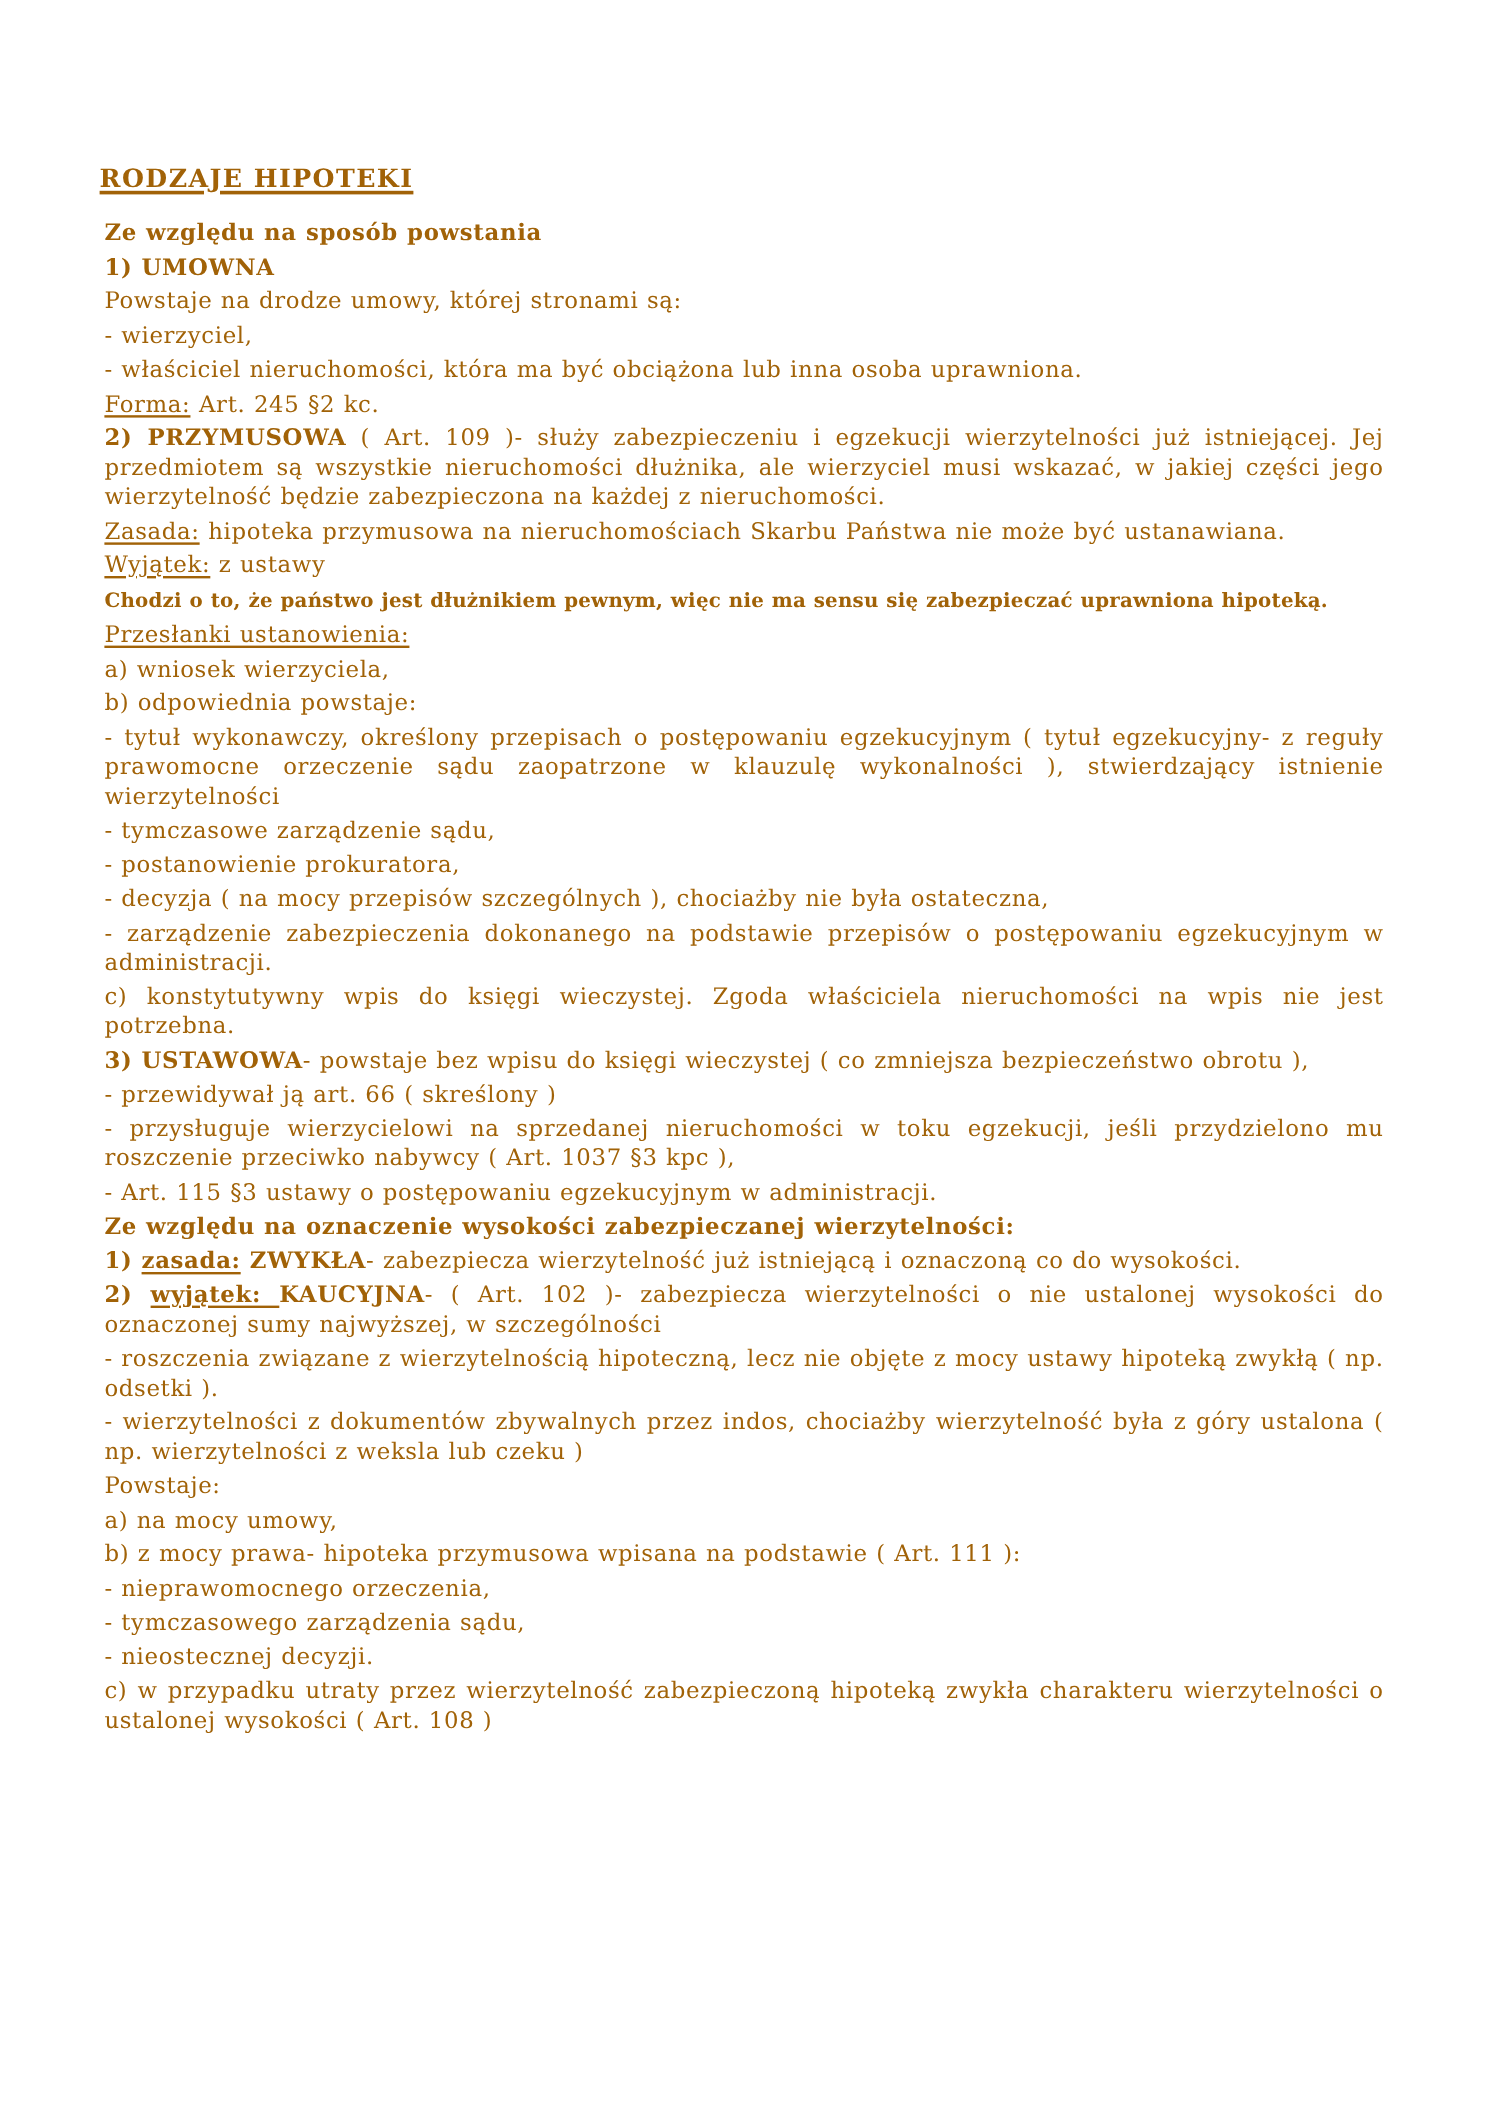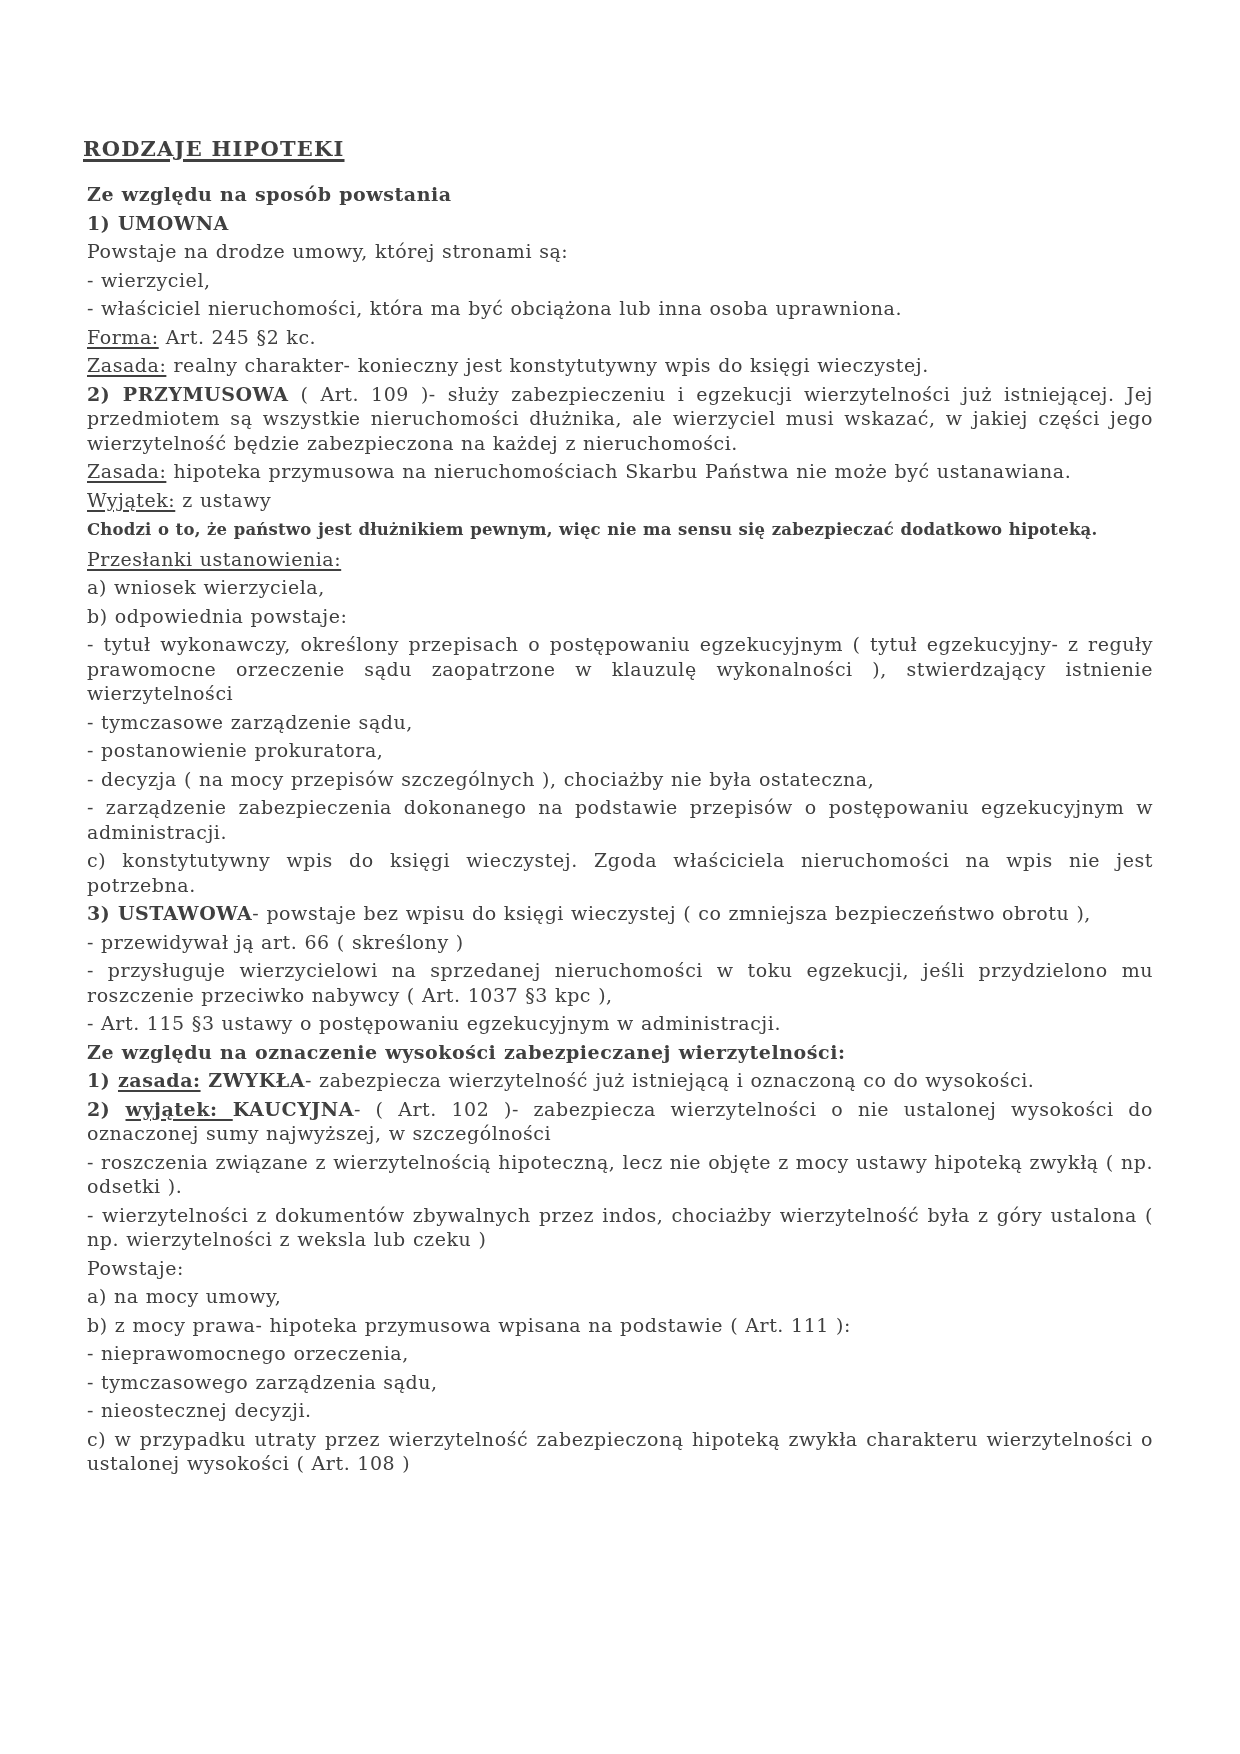--- a/index.html
+++ b/index.html
@@ -9,21 +9,21 @@
   }
   .page {
     position: relative;
     width: 1240px;
     height: 1754px;
     margin: 0 auto;
     background: #ffffff;
     overflow: hidden;
     box-sizing: border-box;
     padding: 136px 83px 0 83px;
-    color: #404040;
+    color: #a16207;
     font-family: "DejaVu Serif", "Liberation Serif", serif;
     -webkit-font-smoothing: antialiased;
   }
   .doc-title {
     margin: 0 0 21px 0;
     font-size: 21px;
     font-weight: bold;
     line-height: 25px;
     letter-spacing: 1.2px;
     text-decoration: underline;
@@ -55,25 +55,24 @@
 
 <div class="page">
   <h1 class="doc-title">RODZAJE HIPOTEKI</h1>
   <div class="doc-body">
       <p class="para"><span class="b">Ze względu na sposób powstania</span></p>
       <p class="para"><span class="b">1) UMOWNA</span></p>
       <p class="para"><span>Powstaje na drodze umowy, której stronami są:</span></p>
       <p class="para"><span>- wierzyciel,</span></p>
       <p class="para"><span>- właściciel nieruchomości, która ma być obciążona lub inna osoba uprawniona.</span></p>
       <p class="para"><span class="u">Forma:</span><span> Art. 245 §2 kc.</span></p>
-      <p class="para"><span class="u">Zasada:</span><span> realny charakter- konieczny jest konstytutywny wpis do księgi wieczystej.</span></p>
       <p class="para"><span class="b">2) PRZYMUSOWA</span><span> ( Art. 109 )- służy zabezpieczeniu i egzekucji wierzytelności już istniejącej. Jej przedmiotem są wszystkie nieruchomości dłużnika, ale wierzyciel musi wskazać, w jakiej części jego wierzytelność będzie zabezpieczona na każdej z nieruchomości.</span></p>
       <p class="para"><span class="u">Zasada:</span><span> hipoteka przymusowa na nieruchomościach Skarbu Państwa nie może być ustanawiana.</span></p>
       <p class="para"><span class="u">Wyjątek:</span><span> z ustawy</span></p>
-      <p class="para"><span class="b sm">Chodzi o to, że państwo jest dłużnikiem pewnym, więc nie ma sensu się zabezpieczać dodatkowo hipoteką.</span></p>
+      <p class="para"><span class="b sm">Chodzi o to, że państwo jest dłużnikiem pewnym, więc nie ma sensu się zabezpieczać uprawniona hipoteką.</span></p>
       <p class="para"><span class="u">Przesłanki ustanowienia:</span></p>
       <p class="para"><span>a) wniosek wierzyciela,</span></p>
       <p class="para"><span>b) odpowiednia powstaje:</span></p>
       <p class="para"><span>- tytuł wykonawczy, określony  przepisach o postępowaniu egzekucyjnym ( tytuł egzekucyjny- z reguły prawomocne orzeczenie sądu zaopatrzone w klauzulę wykonalności ), stwierdzający istnienie wierzytelności</span></p>
       <p class="para"><span>- tymczasowe zarządzenie sądu,</span></p>
       <p class="para"><span>- postanowienie prokuratora,</span></p>
       <p class="para"><span>- decyzja ( na mocy przepisów szczególnych ), chociażby nie była ostateczna,</span></p>
       <p class="para"><span>- zarządzenie zabezpieczenia dokonanego na podstawie przepisów o postępowaniu egzekucyjnym w administracji.</span></p>
       <p class="para"><span>c) konstytutywny wpis do księgi wieczystej. Zgoda właściciela nieruchomości na wpis nie jest potrzebna.</span></p>
       <p class="para"><span class="b">3) USTAWOWA</span><span>- powstaje bez wpisu do księgi wieczystej ( co zmniejsza bezpieczeństwo obrotu ),</span></p>

